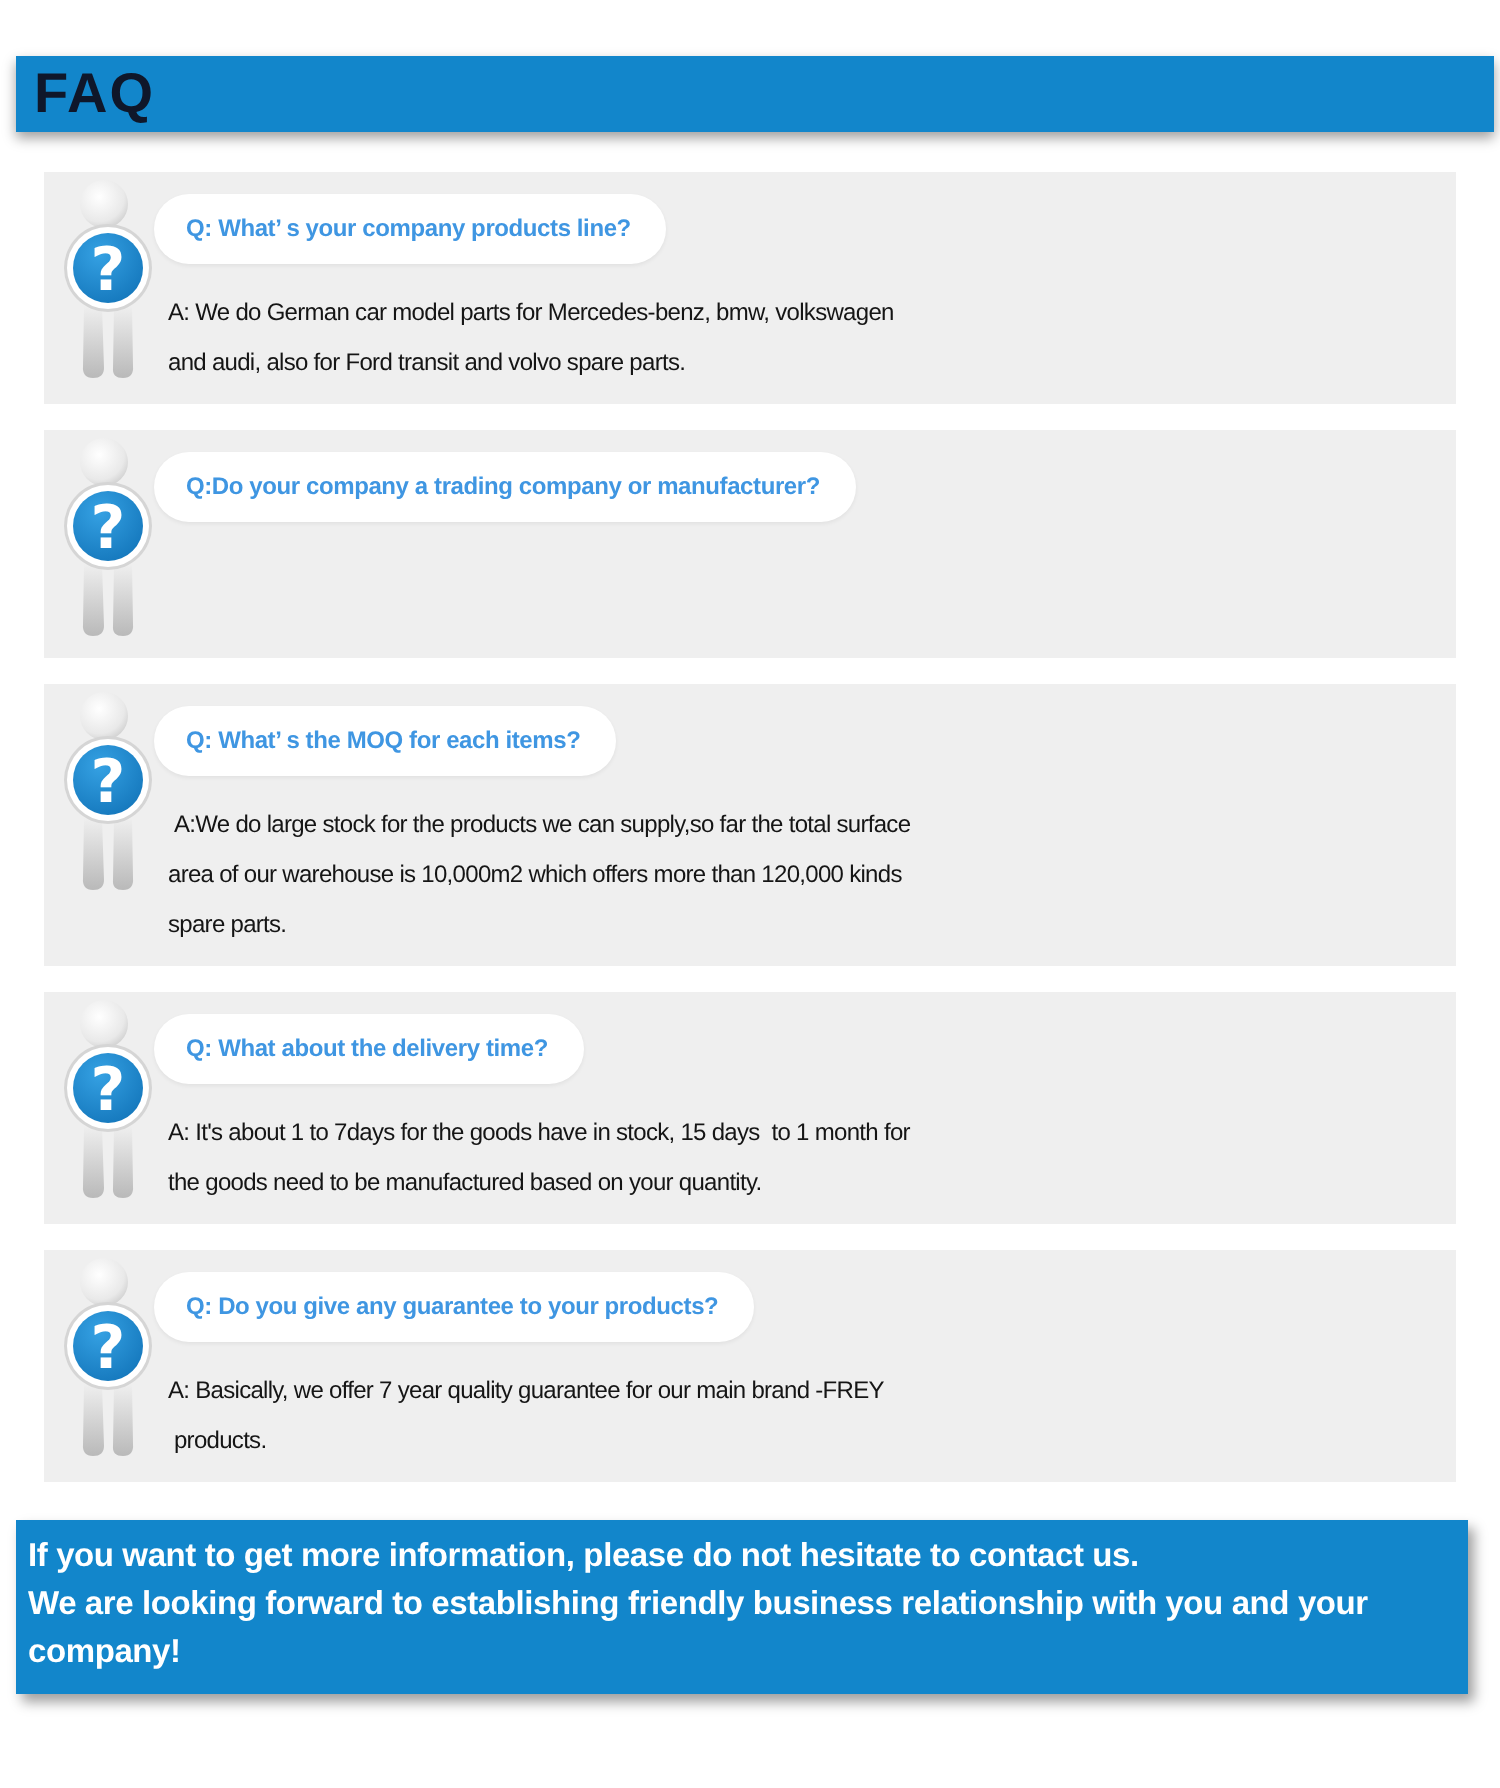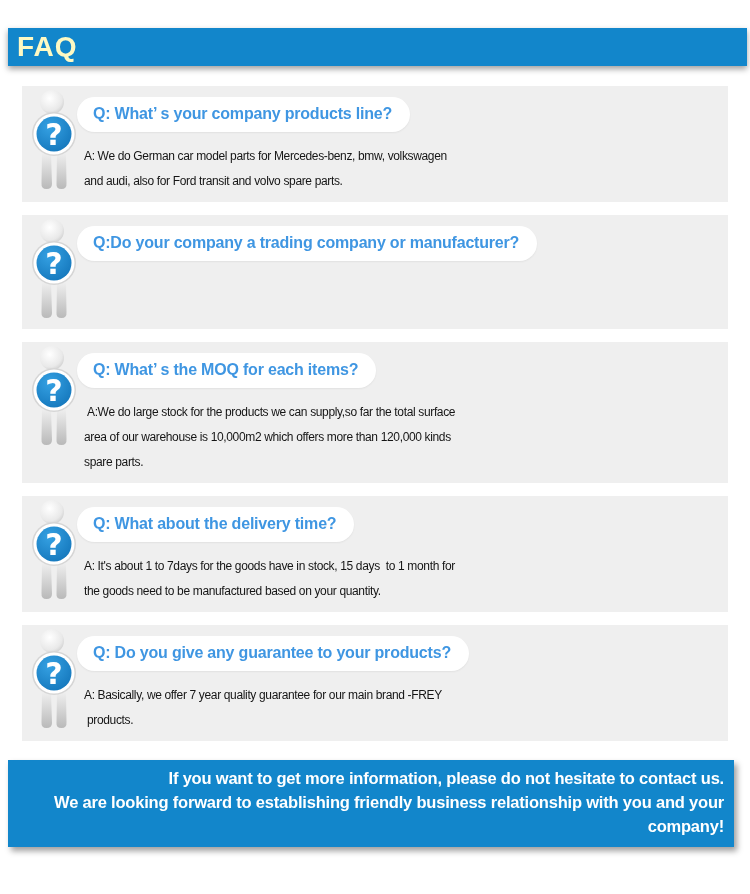--- a/index.html
+++ b/index.html
@@ -13,21 +13,21 @@
 
   
   .faq-header{
     margin:28px 3px 0 8px;
     height:38px;
     background:var(--primary-blue,#1286cb);
     box-shadow:0 3px 6px rgba(0,0,0,.38);
     display:flex;align-items:center;
   }
   .faq-header .title{
-    color:#fef9c3;font-size:28px;font-weight:bold;
+    color:#0f172a;font-size:28px;font-weight:bold;
     padding-left:9px;letter-spacing:1px;line-height:38px;
   }
 
   
   .faq-list{margin-top:20px;}
   .faq-item{
     position:relative;
     margin:0 22px 13px 22px;
     background:var(--box-gray,#efefef);
     padding:11px 6px 8px 0;
@@ -40,38 +40,37 @@
   .content{margin-left:55px;}
   .bubble{
     display:inline-block;
     background:#ffffff;
     border-radius:19px;
     padding:7px 18px 8px 16px;
     box-shadow:0 1px 2px rgba(0,0,0,.06);
   }
   .bubble span{
     color:var(--question-blue,#3f96e2);
-    font-size:16px;font-weight:bold;line-height:20px;
+    font-size:12px;font-weight:bold;line-height:20px;
     letter-spacing:-0.2px;
   }
   .answer{
     margin:12px 0 0 7px;
     color:#151515;
     font-size:12px;line-height:25px;
     letter-spacing:-0.35px;
     white-space:pre-wrap;
   }
 
   
   .footer-banner{
     margin:19px 16px 0 8px;
     background:var(--primary-blue,#1286cb);
     box-shadow:3px 4px 6px rgba(0,0,0,.38);
     padding:6px 10px 9px 6px;
-    text-align:right;
   }
   .footer-banner .footer-text{
     color:#ffffff;font-size:16.5px;font-weight:bold;line-height:24px;
     letter-spacing:-0.2px;
     white-space:pre-line;
   }
   .hidden-defs{position:absolute;width:0;height:0;overflow:hidden;}
 </style>
 </head>
 <body>

